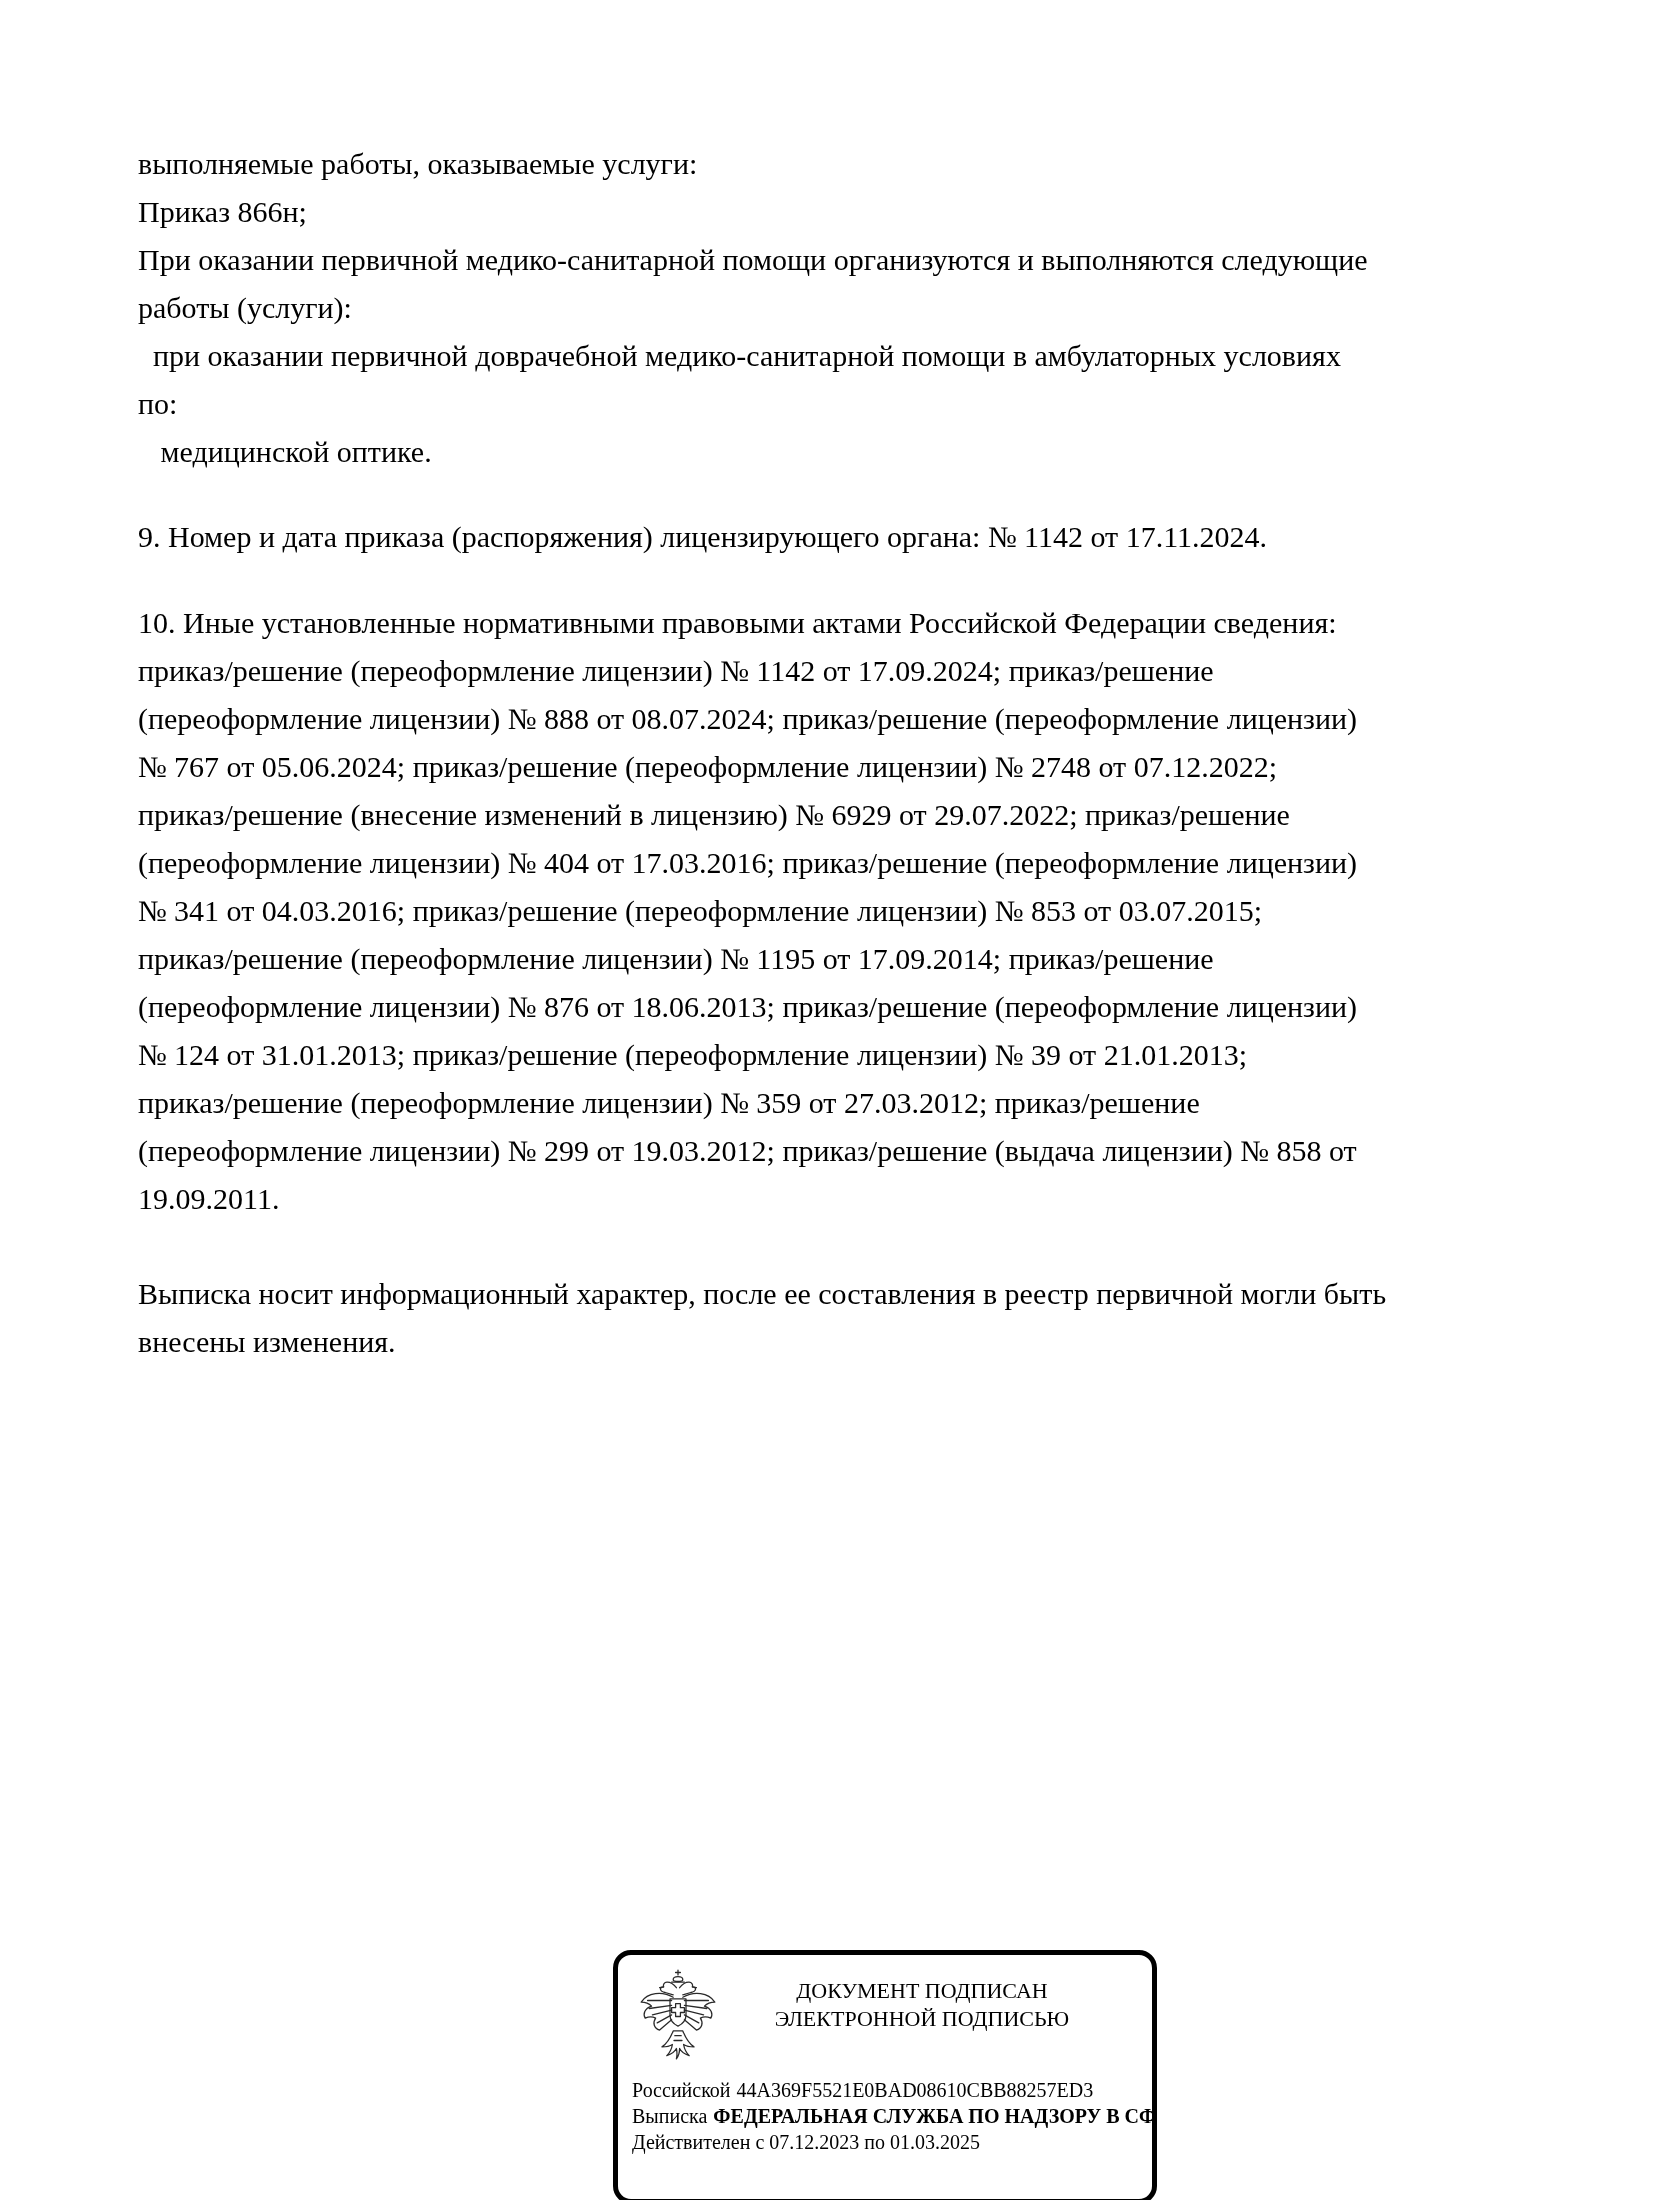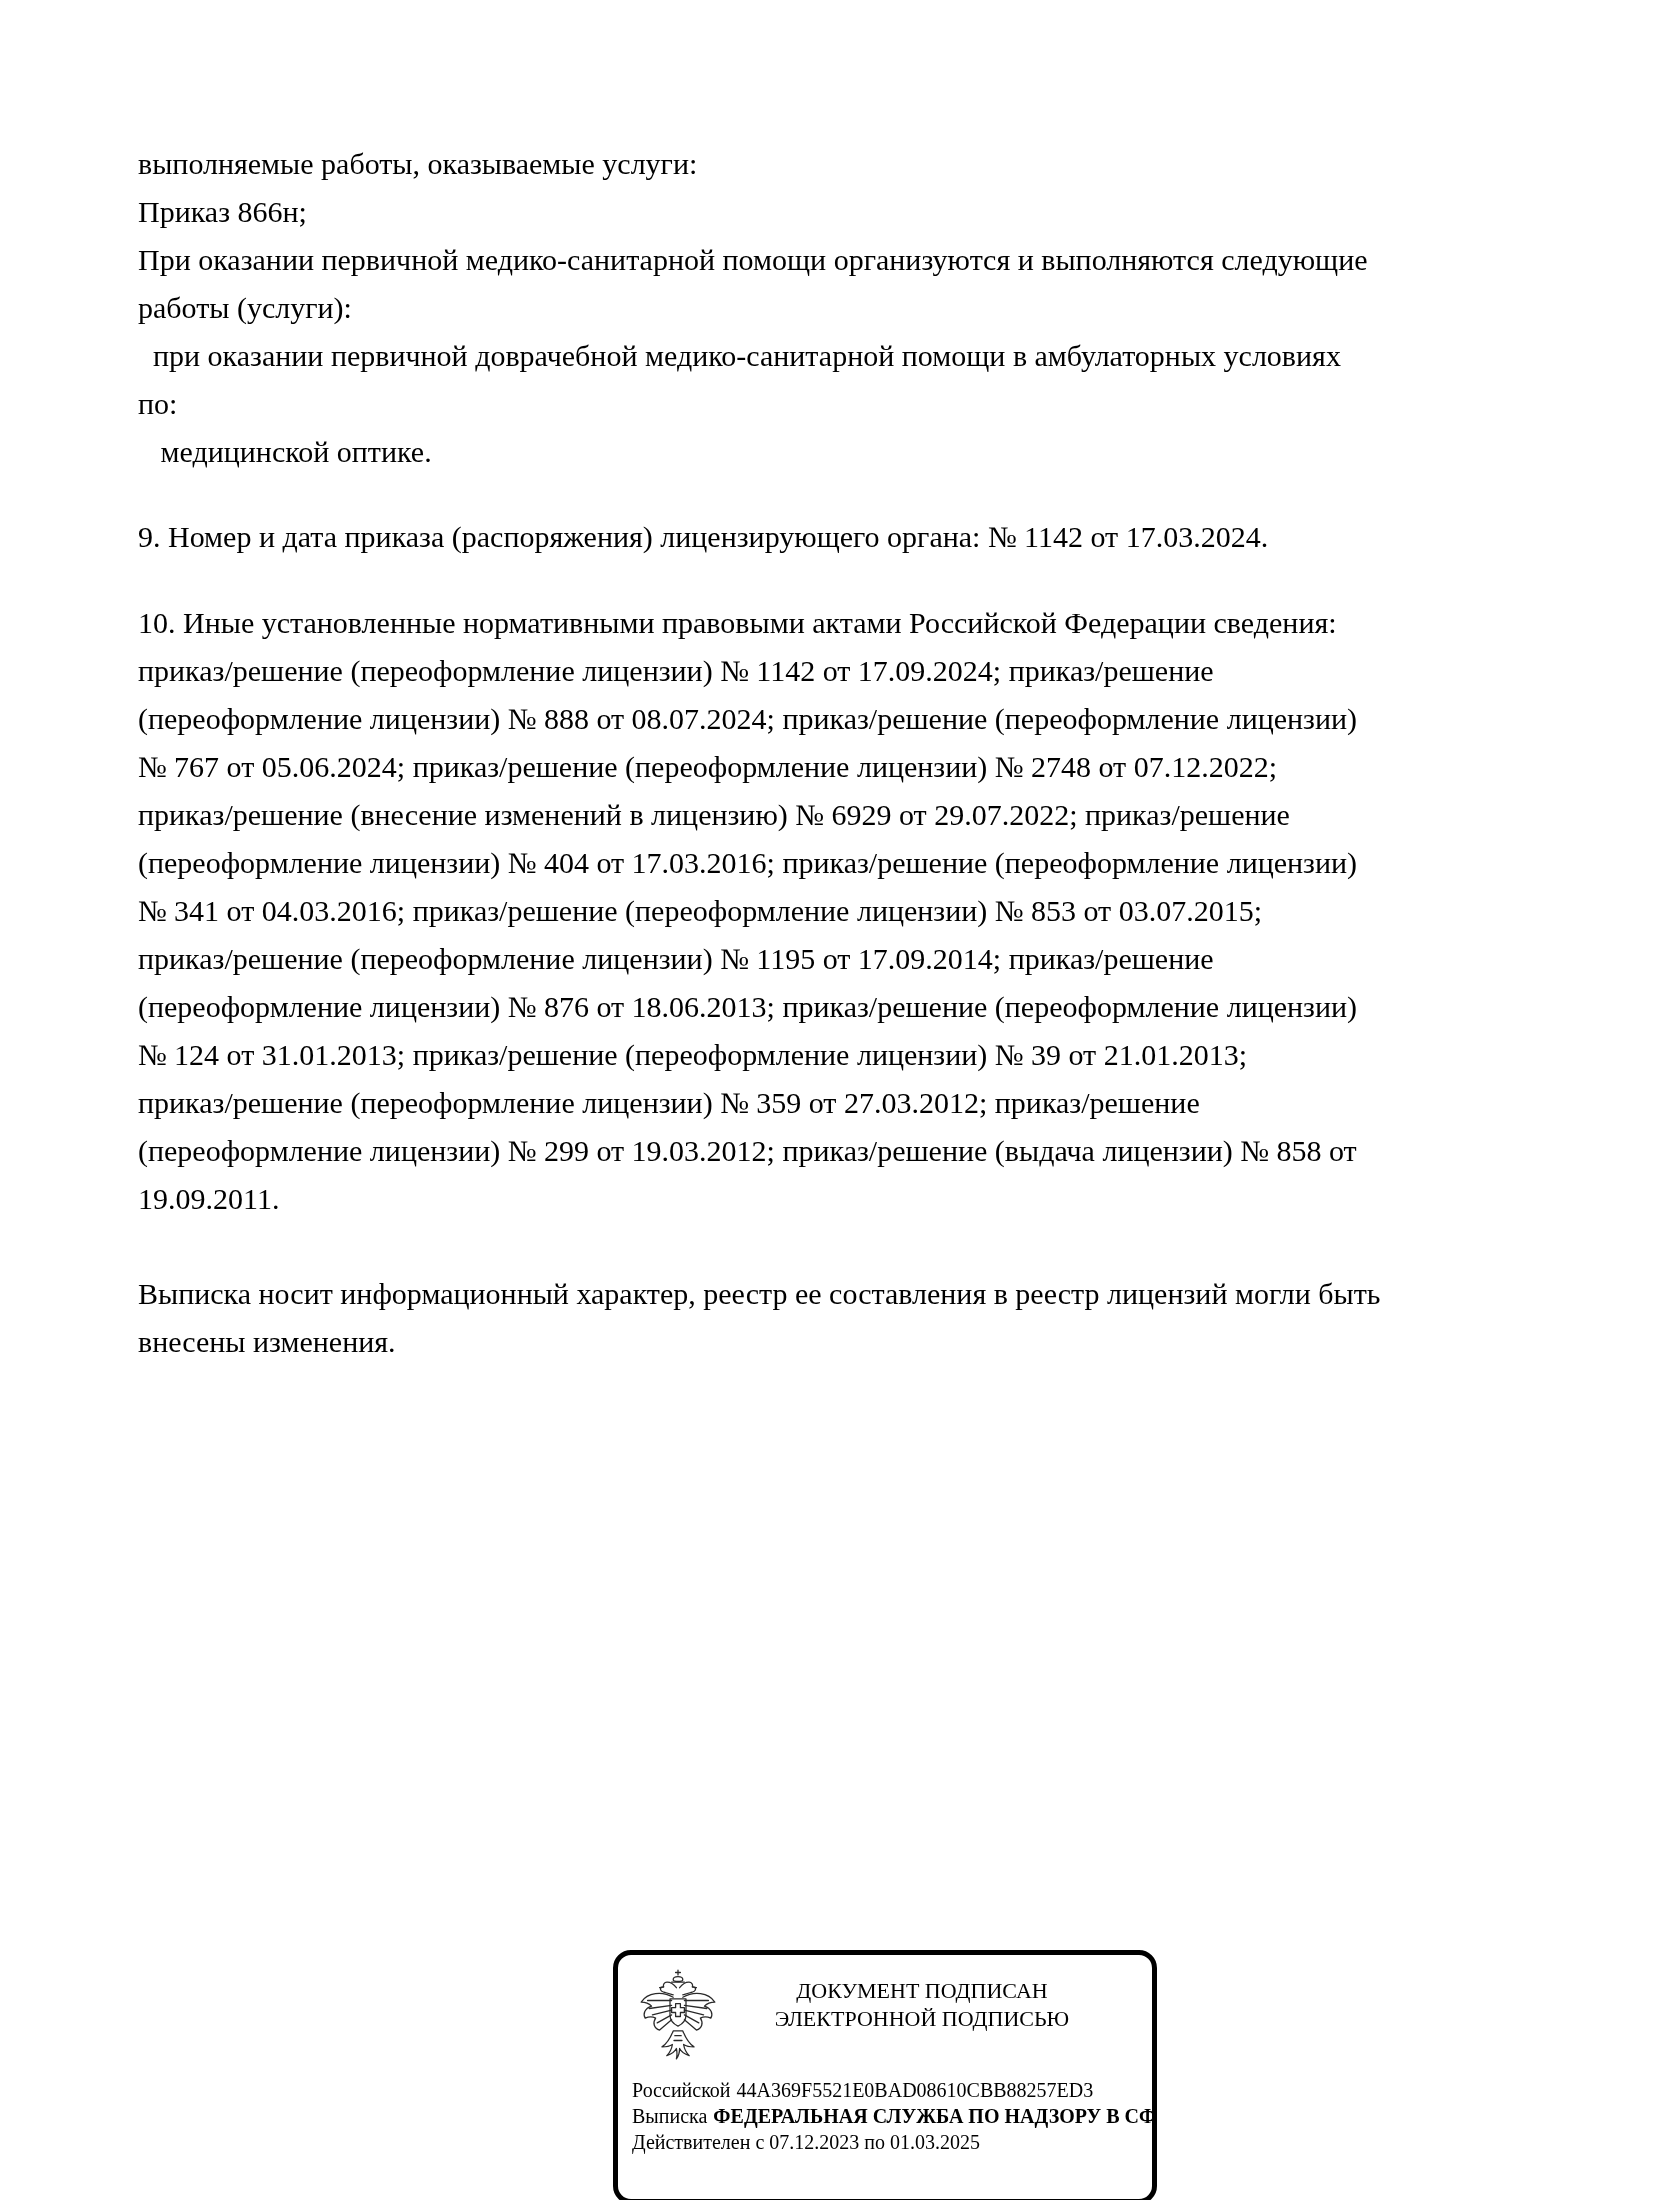--- a/index.html
+++ b/index.html
@@ -90,35 +90,35 @@
 <body>
 
 <div class="text-block">
   <p class="para services">выполняемые работы, оказываемые услуги:
 Приказ 866н;
 При оказании первичной медико-санитарной помощи организуются и выполняются следующие
 работы (услуги):
   при оказании первичной доврачебной медико-санитарной помощи в амбулаторных условиях
 по:
    медицинской оптике.</p>
-  <p class="para item9">9. Номер и дата приказа (распоряжения) лицензирующего органа: № 1142 от 17.03.2024.</p>
+  <p class="para item9">9. Номер и дата приказа (распоряжения) лицензирующего органа: № 1142 от 17.11.2024.</p>
   <p class="para item10">10. Иные установленные нормативными правовыми актами Российской Федерации сведения:
 приказ/решение (переоформление лицензии) № 1142 от 17.09.2024; приказ/решение
 (переоформление лицензии) № 888 от 08.07.2024; приказ/решение (переоформление лицензии)
 № 767 от 05.06.2024; приказ/решение (переоформление лицензии) № 2748 от 07.12.2022;
 приказ/решение (внесение изменений в лицензию) № 6929 от 29.07.2022; приказ/решение
 (переоформление лицензии) № 404 от 17.03.2016; приказ/решение (переоформление лицензии)
 № 341 от 04.03.2016; приказ/решение (переоформление лицензии) № 853 от 03.07.2015;
 приказ/решение (переоформление лицензии) № 1195 от 17.09.2014; приказ/решение
 (переоформление лицензии) № 876 от 18.06.2013; приказ/решение (переоформление лицензии)
 № 124 от 31.01.2013; приказ/решение (переоформление лицензии) № 39 от 21.01.2013;
 приказ/решение (переоформление лицензии) № 359 от 27.03.2012; приказ/решение
 (переоформление лицензии) № 299 от 19.03.2012; приказ/решение (выдача лицензии) № 858 от
 19.09.2011.</p>
-  <p class="para disclaimer">Выписка носит информационный характер, реестр ее составления в реестр лицензий могли быть
+  <p class="para disclaimer">Выписка носит информационный характер, после ее составления в реестр первичной могли быть
 внесены изменения.</p>
 </div>
 
 <div class="stamp">
   <svg class="stamp-emblem" viewBox="0 0 100 120" aria-hidden="true">
 
     <path class="ln" d="M50 2 v6 M47 5 h6"></path>
     <path class="ln" d="M44 14 C44 9, 56 9, 56 14 C56 17, 44 17, 44 14 Z"></path>
     <path class="ln" d="M42 17 h16"></path>
 

